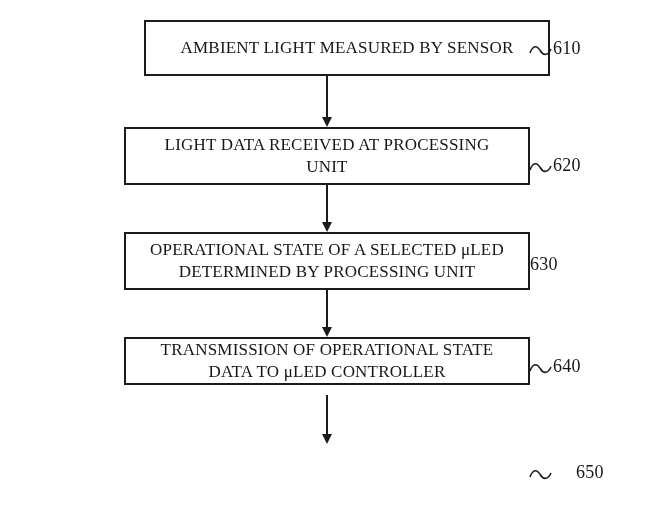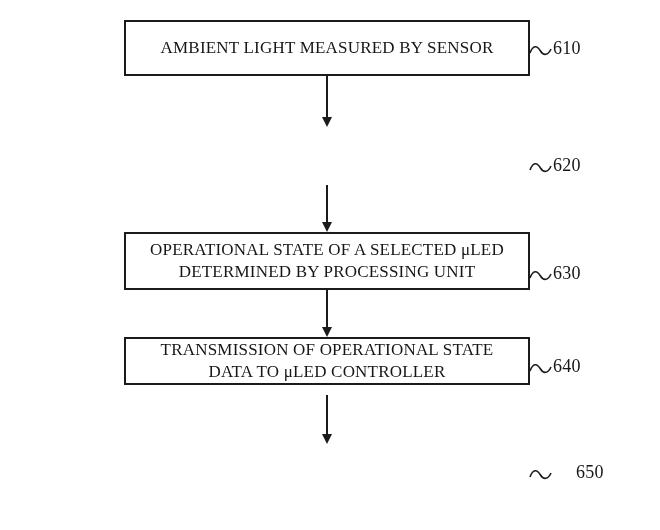--- a/index.html
+++ b/index.html
@@ -76,52 +76,56 @@
     letter-spacing: 0.3px;
     margin-left: 1px;
     color: #161616;
   }
 </style>
 </head>
 <body>
 
 <div class="figure">
 
-  <div class="step-box" style="top:20px; height:56px;">
+  <div class="step-box" style="top:20px; height:56px;margin-left:20px;">
     <span class="step-text">AMBIENT LIGHT MEASURED BY SENSOR</span>
   </div>
   <div class="ref" style="top:37px;">
     <svg width="23" height="15" viewBox="0 0 23 15">
       <path d="M1 10 C 4 2, 8 2, 11.5 8 C 14.5 13, 19 12.5, 22 6" stroke="#1b1b1b" stroke-width="1.6" fill="none"></path>
     </svg>
     <span class="ref-num">610</span>
   </div>
 
   <div class="arrow" style="top:76px; height:51px;">
     <div class="shaft"></div>
     <div class="head"></div>
   </div>
 
+  <div class="step-box" style="top:127px; height:58px;">
+    <span class="step-text">LIGHT DATA RECEIVED AT PROCESSING
+UNIT</span>
+  </div>
   <div class="ref" style="top:154px;">
     <svg width="23" height="15" viewBox="0 0 23 15">
       <path d="M1 10 C 4 2, 8 2, 11.5 8 C 14.5 13, 19 12.5, 22 6" stroke="#1b1b1b" stroke-width="1.6" fill="none"></path>
     </svg>
     <span class="ref-num">620</span>
   </div>
 
   <div class="arrow" style="top:185px; height:47px;">
     <div class="shaft"></div>
     <div class="head"></div>
   </div>
 
   <div class="step-box" style="top:232px; height:58px;">
     <span class="step-text">OPERATIONAL STATE OF A SELECTED μLED
 DETERMINED BY PROCESSING UNIT</span>
   </div>
-  <div class="ref" style="top:262px;">
+  <div class="ref" style="top:250px;flex-direction:column;">
     <svg width="23" height="15" viewBox="0 0 23 15">
       <path d="M1 10 C 4 2, 8 2, 11.5 8 C 14.5 13, 19 12.5, 22 6" stroke="#1b1b1b" stroke-width="1.6" fill="none"></path>
     </svg>
     <span class="ref-num">630</span>
   </div>
 
   <div class="arrow" style="top:290px; height:47px;">
     <div class="shaft"></div>
     <div class="head"></div>
   </div>

